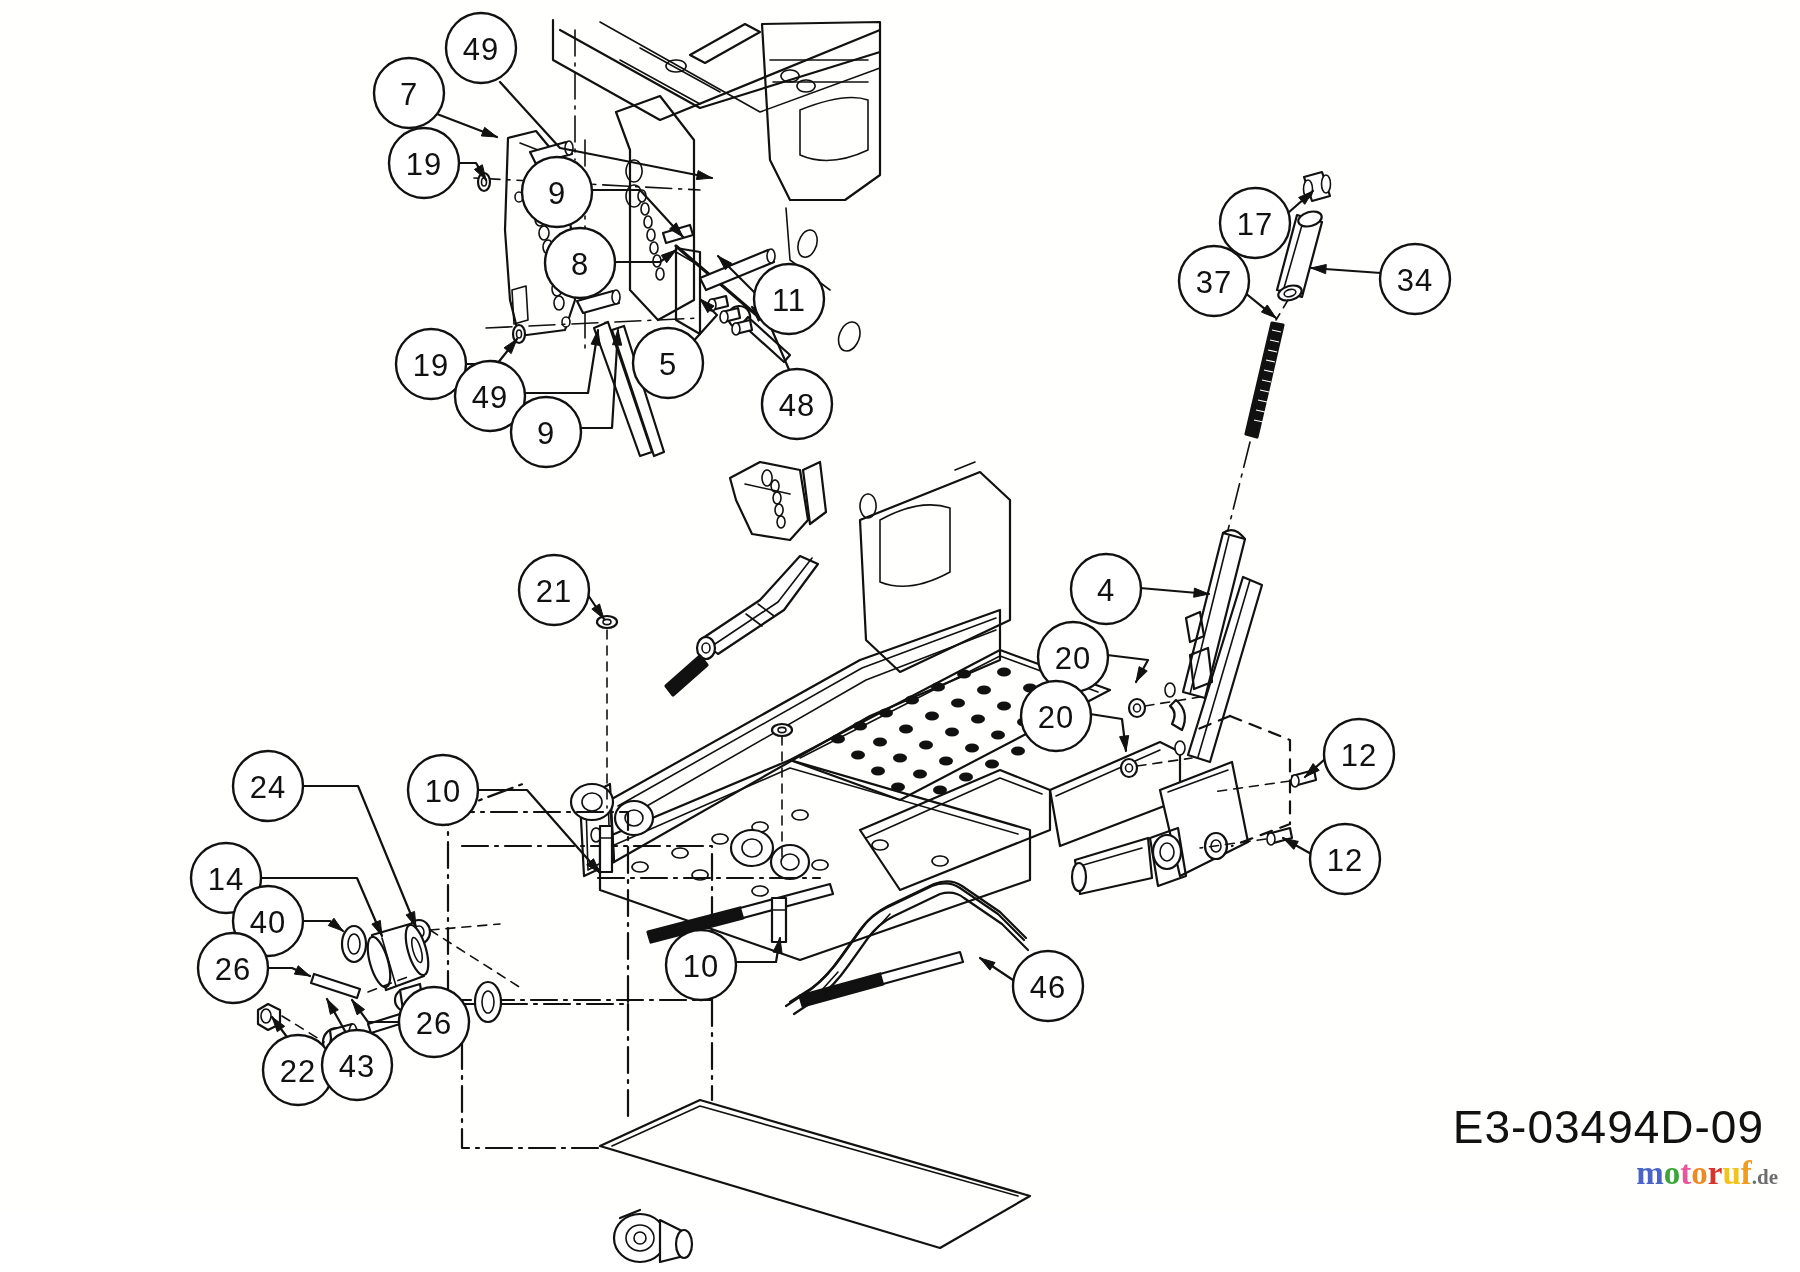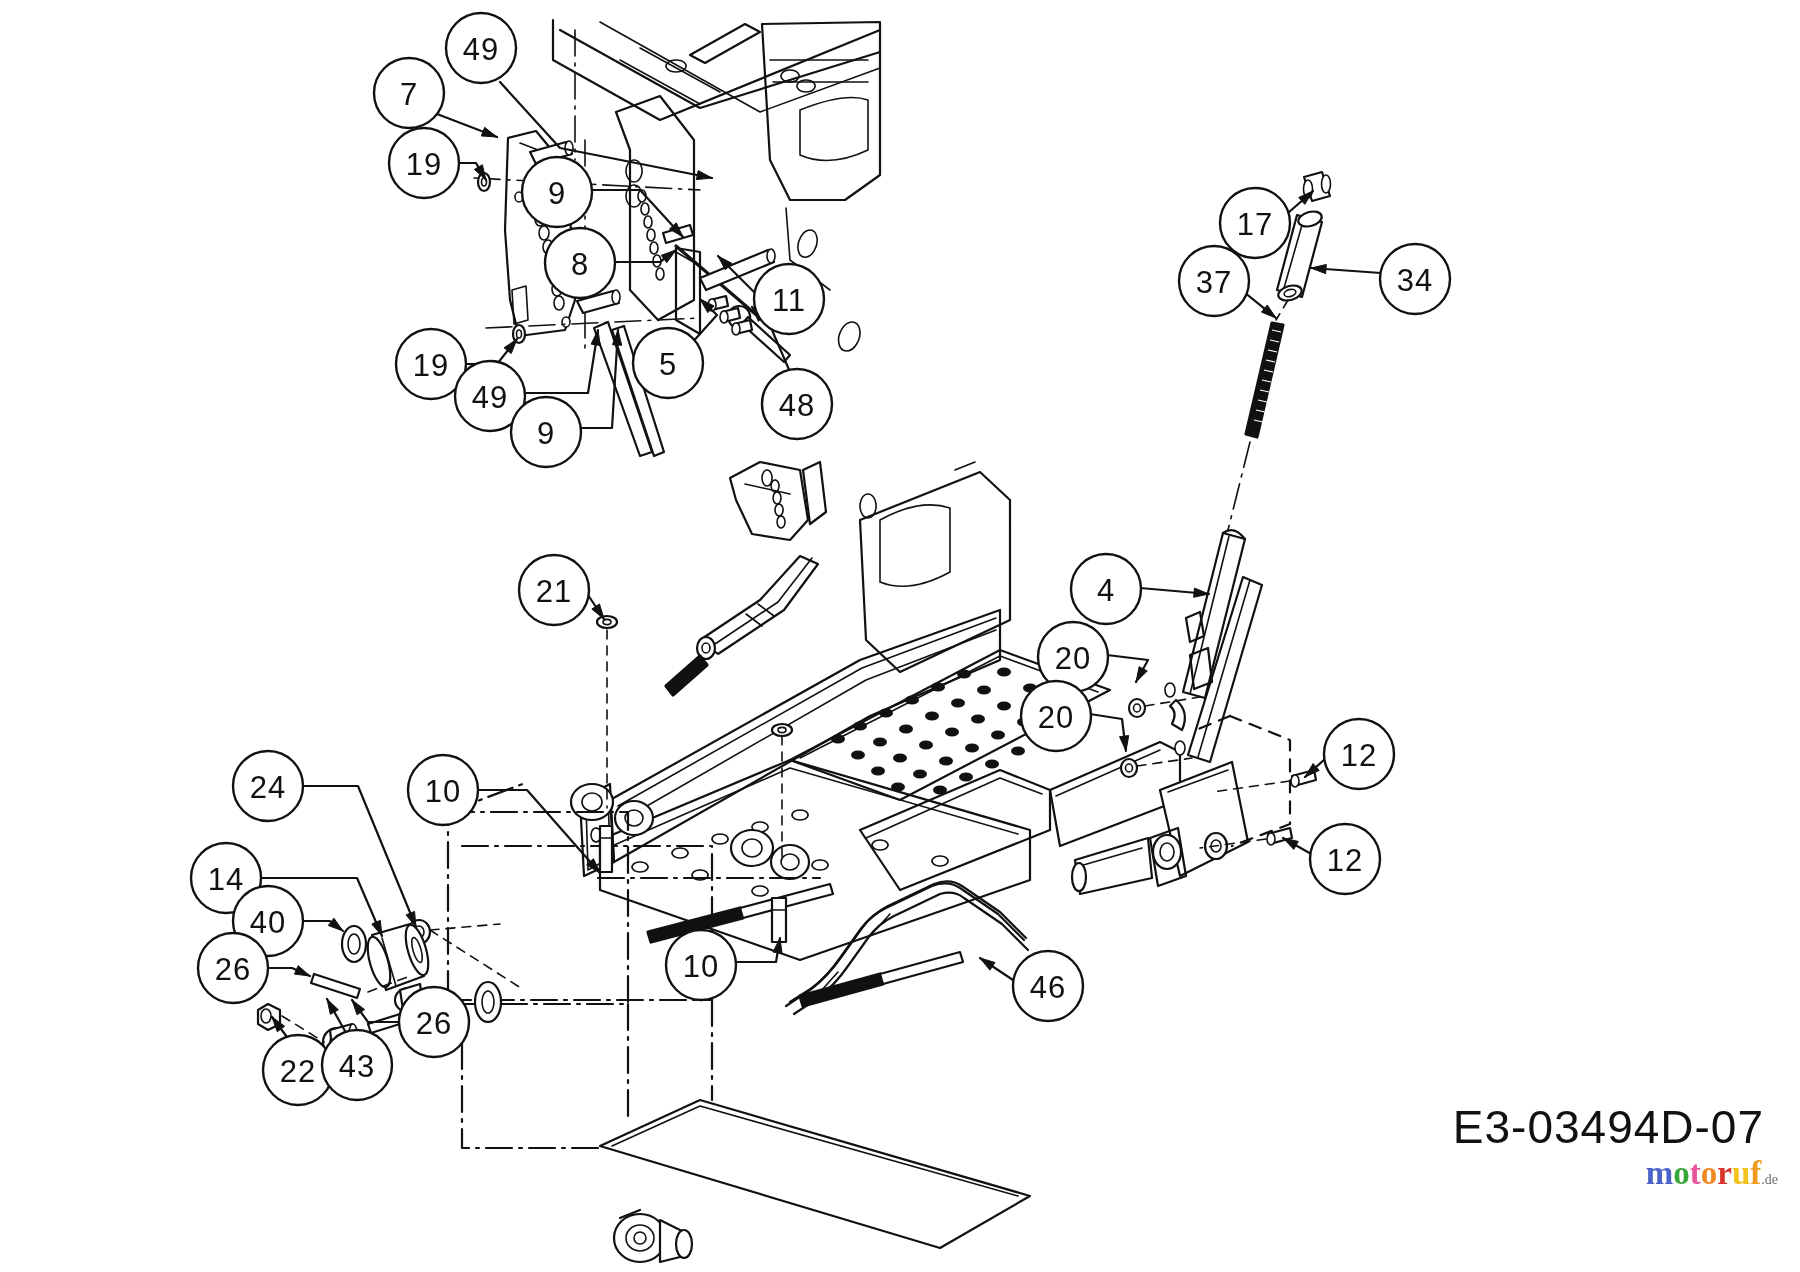--- a/index.html
+++ b/index.html
@@ -45,21 +45,21 @@
   }
   #watermark{
     position:absolute;
     right:22px;bottom:22px;
     font-family:"Liberation Serif", serif;
     font-size:33px;
     white-space:nowrap;
     line-height:1;
   }
   #watermark span{font-weight:600;}
-  #watermark .suffix{font-size:14px;font-weight:400;}
+  #watermark .suffix{font-size:21px;font-weight:700;}
 </style>
 </head>
 <body>
 
 <div id="sheet">
 
   <svg width="1800" height="1272" viewBox="0 0 1800 1272">
 
     <g>
 
@@ -660,16 +660,16 @@
           <text x="701" y="966" class="callout-text">10</text>
         </g>
         <g>
           <circle cx="1048" cy="986" r="35" class="callout-circle"></circle>
           <text x="1048" y="987" class="callout-text">46</text>
         </g>
       </g>
 
   </svg>
 
-  <div id="partno">E3-03494D-07</div>
+  <div id="partno">E3-03494D-09</div>
   <div id="watermark"><span style="color: rgb(74, 99, 200);">m</span><span style="color: rgb(58, 166, 58);">o</span><span style="color: rgb(232, 85, 154);">t</span><span style="color: rgb(239, 138, 34);">o</span><span style="color: rgb(216, 51, 42);">r</span><span style="color: rgb(242, 195, 28);">u</span><span style="color: rgb(239, 156, 31);">f</span><span class="suffix" style="color: rgb(109, 109, 109);">.de</span></div>
 
 </div>
 
 </body></html>

